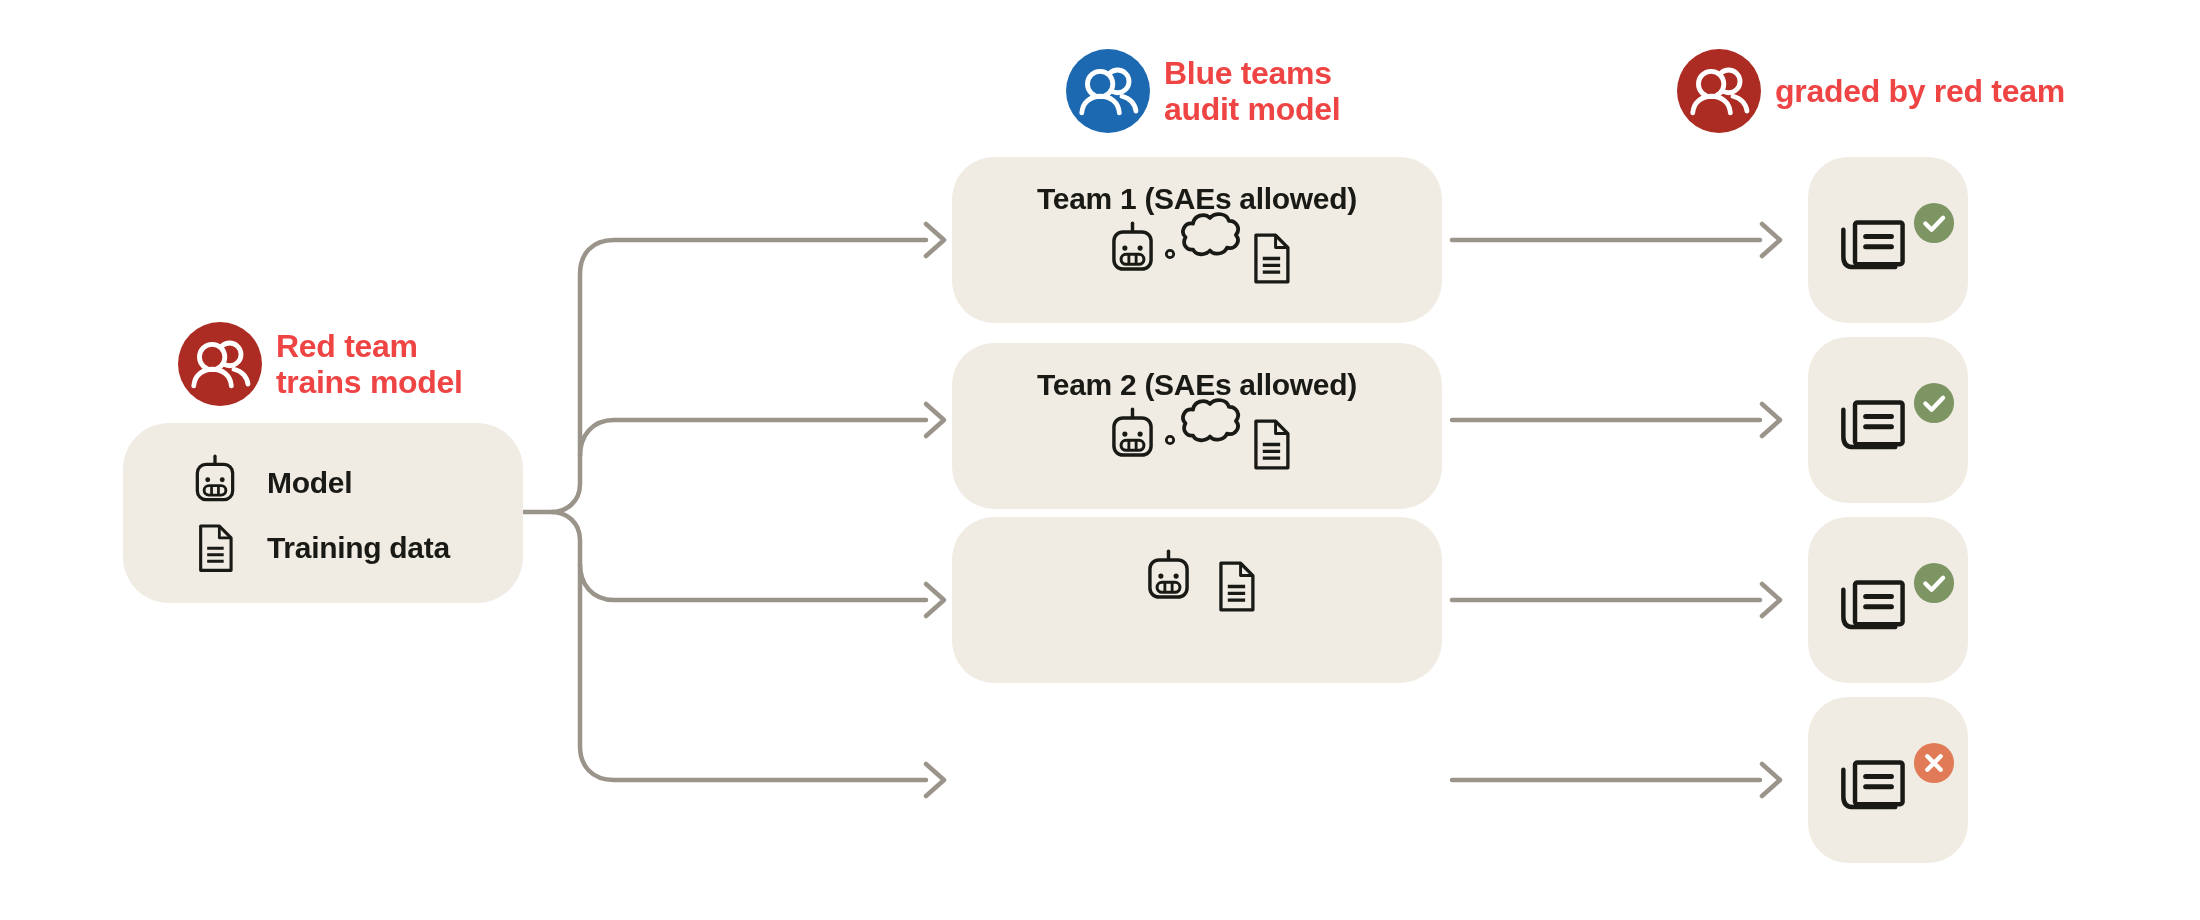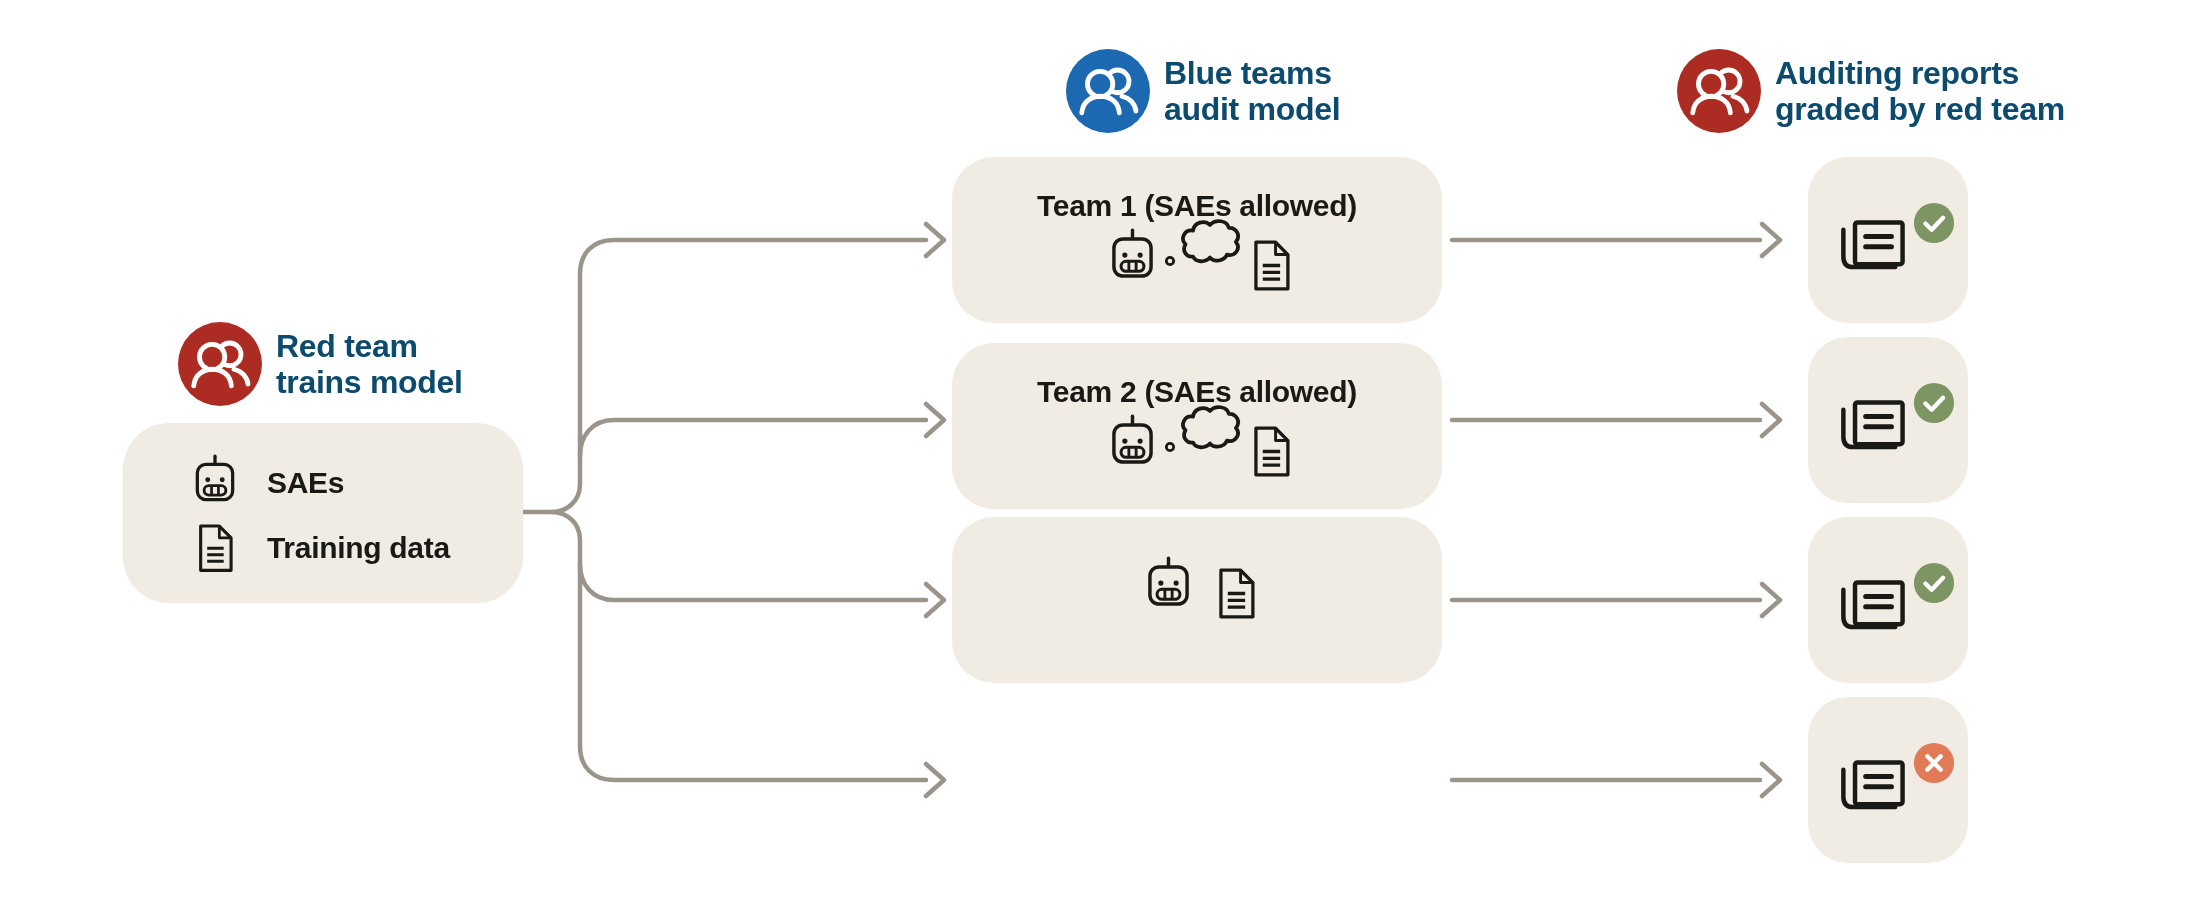--- a/index.html
+++ b/index.html
@@ -9,35 +9,35 @@
   }
   svg{display:block}
   .connectors{position:absolute;left:0;top:0;width:2200px;height:920px;pointer-events:none}
 
   
   .legend{position:absolute;display:flex;align-items:center;gap:14px}
   .legend .circle-icon{width:84px;height:84px;flex:0 0 auto}
   .legend .txt{font-size:32px;font-weight:700;line-height:36px;letter-spacing:-0.3px;white-space:nowrap}
   .legend-red{color:#ac2b22}
   .legend-blue{color:#1c69b1}
-  .legend .txt{color:#0c4a6e}
+  .legend .txt{color:#ef4444}
 
   
   .box{position:absolute;background:#f0ece3;box-sizing:border-box}
 
   
   .left-box{left:123px;top:423px;width:400px;height:180px;border-radius:46px;
     display:flex;flex-direction:column;justify-content:center;gap:9px;padding-left:54px}
   .lrow{display:flex;align-items:center}
   .lrow .iconwrap{width:76px;display:flex;justify-content:center;align-items:center}
   .lrow .lbl{font-size:30px;font-weight:700;letter-spacing:-0.3px;margin-left:14px;white-space:nowrap}
 
   
   .team-box{left:952px;width:490px;height:166px;border-radius:42px;
-    display:flex;flex-direction:column;align-items:center;padding-top:33px}
+    display:flex;flex-direction:column;align-items:center;padding-top:26px}
   .team-title{font-size:30px;font-weight:700;letter-spacing:-0.3px;line-height:32px;white-space:nowrap}
   .icons-row{display:flex;align-items:flex-end;margin-top:4px;height:66px}
 
   
   .report-box{left:1808px;width:160px;height:166px;border-radius:40px}
   .report-box .news{position:absolute;left:31px;top:63px}
   .report-box .badge{position:absolute;left:105px;top:45px}
 </style>
 </head>
 <body>
@@ -137,33 +137,32 @@
       <div>Blue teams</div>
       <div>audit model</div>
     </div>
   </div>
 
   <div class="legend legend-red" style="left:1677px;top:49px">
     <svg class="circle-icon" viewBox="0 0 96 96">
         <use href="#sym-people"></use>
       </svg>
     <div class="txt">
-      <div>Auditing reports</div>
       <div>graded by red team</div>
     </div>
   </div>
 
   <div class="box left-box">
     <div class="lrow">
       <span class="iconwrap">
         <svg width="58" height="61.6" viewBox="0 0 64 68">
             <use href="#sym-robot"></use>
           </svg>
       </span>
-      <span class="lbl">SAEs</span>
+      <span class="lbl">Model</span>
     </div>
     <div class="lrow">
       <span class="iconwrap">
         <svg width="40" height="50.4" viewBox="0 0 46 58">
             <use href="#sym-doc"></use>
           </svg>
       </span>
       <span class="lbl">Training data</span>
     </div>
   </div>

